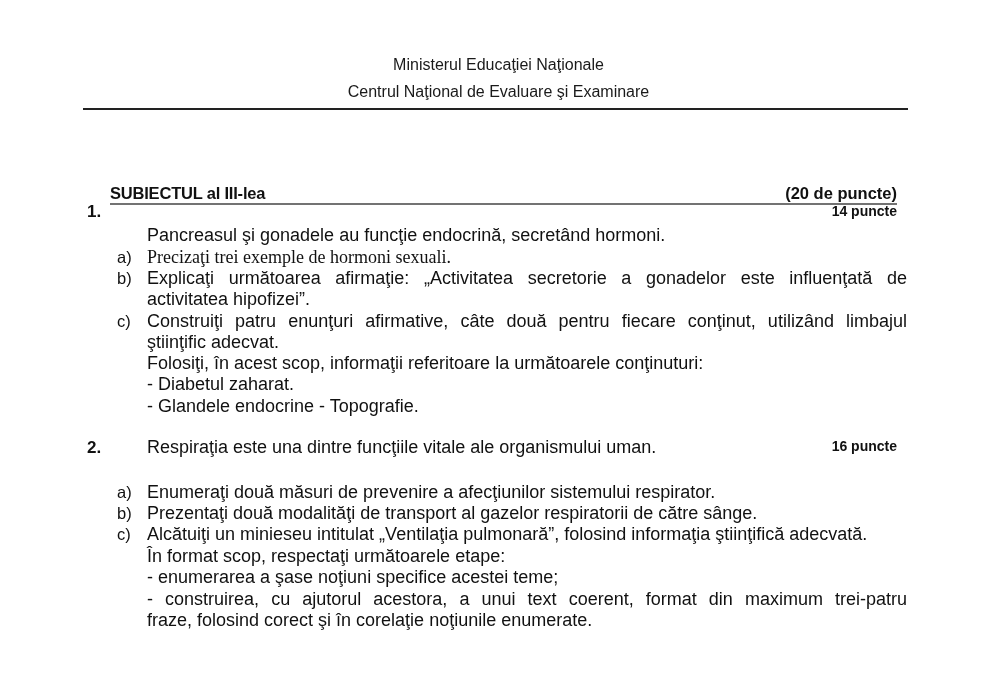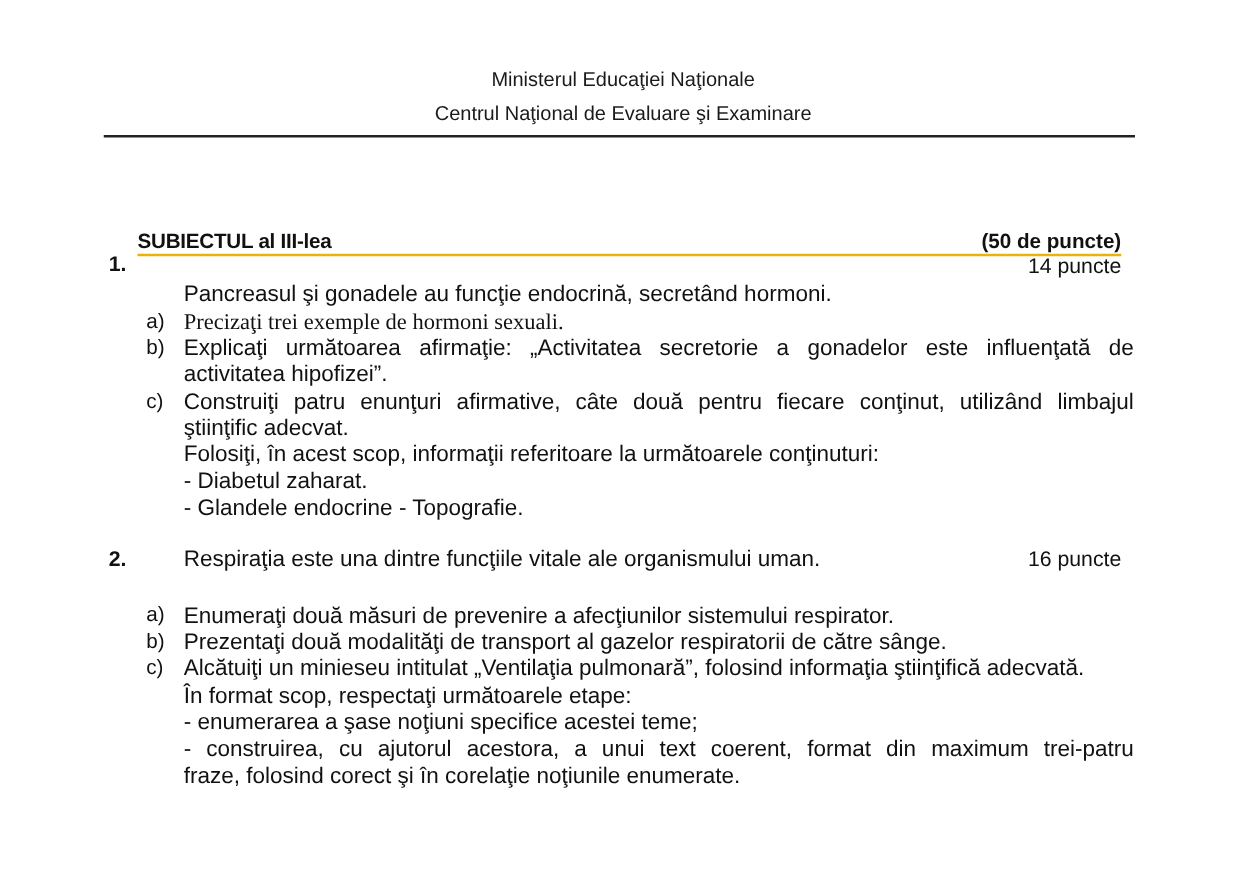--- a/index.html
+++ b/index.html
@@ -33,41 +33,41 @@
       height: 0;
       border-top: 2px solid #222;
     }
 
     .subject-row {
       position: absolute;
       left: 110px;
       top: 182px;
       width: 787px;
       height: 21px;
-      border-bottom: 2px solid #eab308;
+      border-bottom: 2px solid #737373;
       font-weight: bold;
       font-size: 16.5px;
       display: flex;
       justify-content: space-between;
       align-items: flex-end;
       line-height: 20px;
     }
     .subject-row .title { letter-spacing: -0.2px; }
 
     .q-num {
       position: absolute;
       left: 87px;
       font-weight: bold;
       font-size: 17px;
     }
     .q-points {
       position: absolute;
       right: 100px;
-      font-weight: normal;
-      font-size: 17px;
+      font-weight: bold;
+      font-size: 14px;
     }
 
     .line {
       position: absolute;
       font-size: 18px;
       line-height: 22px;
       white-space: nowrap;
     }
     .label {
       position: absolute;
@@ -84,21 +84,21 @@
   </style>
 </head>
 <body>
 
 <div id="hdr1" class="header">Ministerul Educaţiei Naţionale</div>
 <div id="hdr2" class="header">Centrul Naţional de Evaluare şi Examinare</div>
 <div class="header-rule"></div>
 
 <div class="subject-row">
   <span class="title">SUBIECTUL al III-lea</span>
-  <span>(50 de puncte)</span>
+  <span>(20 de puncte)</span>
 </div>
 
 <div class="q-num" style="top:202px;">1.</div>
 <div class="q-points" style="top:203px;">14 puncte</div>
 <div class="line" style="left:147px; top:224px;">Pancreasul şi gonadele au funcţie endocrină, secretând hormoni.</div>
 
 <div class="label" style="top:246px;">a)</div>
 <div class="line" style="left:147px; top:246px;font-family:Liberation Serif, serif;">Precizaţi trei exemple de hormoni sexuali.</div>
 
 <div class="label" style="top:267px;">b)</div>

